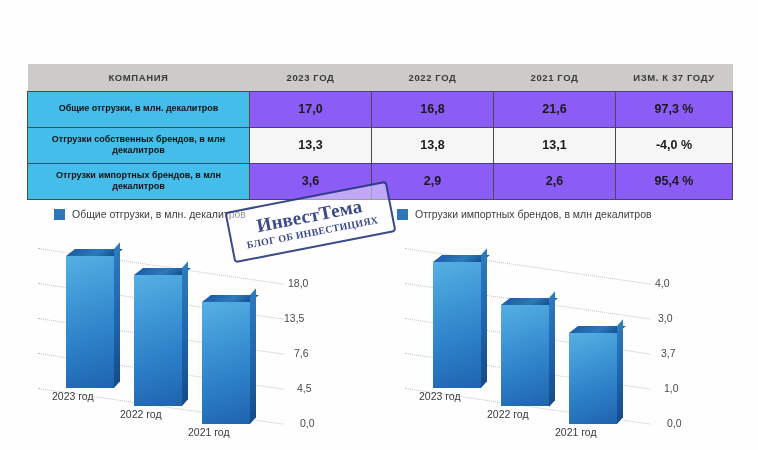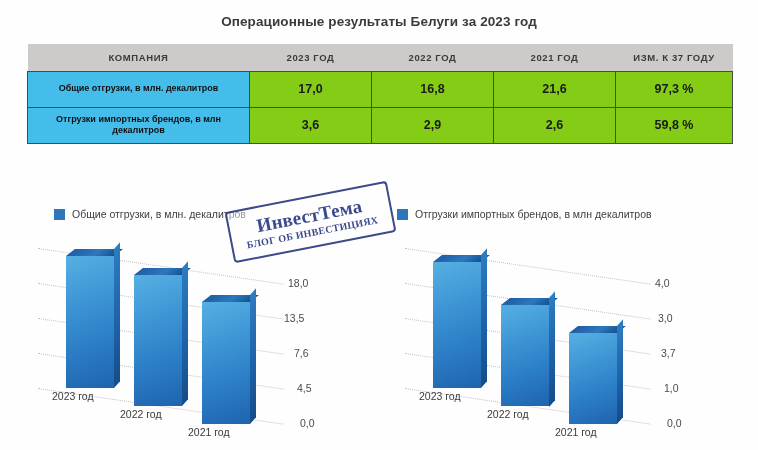--- a/index.html
+++ b/index.html
@@ -31,20 +31,21 @@
   
   #table-wrap {
     position: absolute;
     left: 27px; top: 44px;
     width: 705px;
   }
   table#results-table {
     width: 705px;
     border-collapse: collapse;
     table-layout: fixed;
+    margin-top: 20px;
   }
   table#results-table th, table#results-table td {
     border: 1.5px solid #4a4a4a;
     text-align: center;
     vertical-align: middle;
   }
   thead th {
     background: #cccbc9;
     border: none !important;
     border-bottom: 1.5px solid #4a4a4a !important;
@@ -61,21 +62,21 @@
     font-size: 9px;
     font-weight: 700;
     padding: 3px 5px;
     line-height: 1.25;
     border-color: #3a3a3a;
   }
   td.val {
     font-size: 12.5px;
     font-weight: 700;
     color: #1a1a1a;
-    background: #84cc16;
+    background: #8b5cf6;
     height: 36px;
   }
   tr.alt td.val { background: #f6f6f6; }
   col.c1 { width: 222px; }
   col.c2 { width: 122px; }
   col.c3 { width: 122px; }
   col.c4 { width: 122px; }
   col.c5 { width: 117px; }
 
   
@@ -198,21 +199,20 @@
     line-height: 1;
     margin-top: 3px;
     letter-spacing: 0.3px;
   }
 </style>
 </head>
 <body>
 
 <div id="page">
 
-  <div id="title">Операционные результаты Белуги за 2023 год</div>
 
   <div id="table-wrap">
     <table id="results-table">
       <colgroup>
         <col class="c1">
           <col class="c2">
           <col class="c3">
           <col class="c4">
           <col class="c5">
       </colgroup>
@@ -226,26 +226,33 @@
         </tr>
       </thead>
       <tbody>
         <tr>
           <td class="rowlabel">Общие отгрузки, в млн. декалитров</td>
           <td class="val">17,0</td>
           <td class="val">16,8</td>
           <td class="val">21,6</td>
           <td class="val">97,3 %</td>
         </tr>
+        <tr class="alt">
+          <td class="rowlabel">Отгрузки собственных брендов, в млн декалитров</td>
+          <td class="val">13,3</td>
+          <td class="val">13,8</td>
+          <td class="val">13,1</td>
+          <td class="val">-4,0 %</td>
+        </tr>
         <tr>
           <td class="rowlabel">Отгрузки импортных брендов, в млн декалитров</td>
           <td class="val">3,6</td>
           <td class="val">2,9</td>
           <td class="val">2,6</td>
-          <td class="val">59,8 %</td>
+          <td class="val">95,4 %</td>
         </tr>
       </tbody>
     </table>
   </div>
 
   <div class="chart" id="chart-left">
     <div class="legend">
       <span class="legend-swatch"></span>
       <span class="legend-label">Общие отгрузки, в млн. декалитров</span>
     </div>

